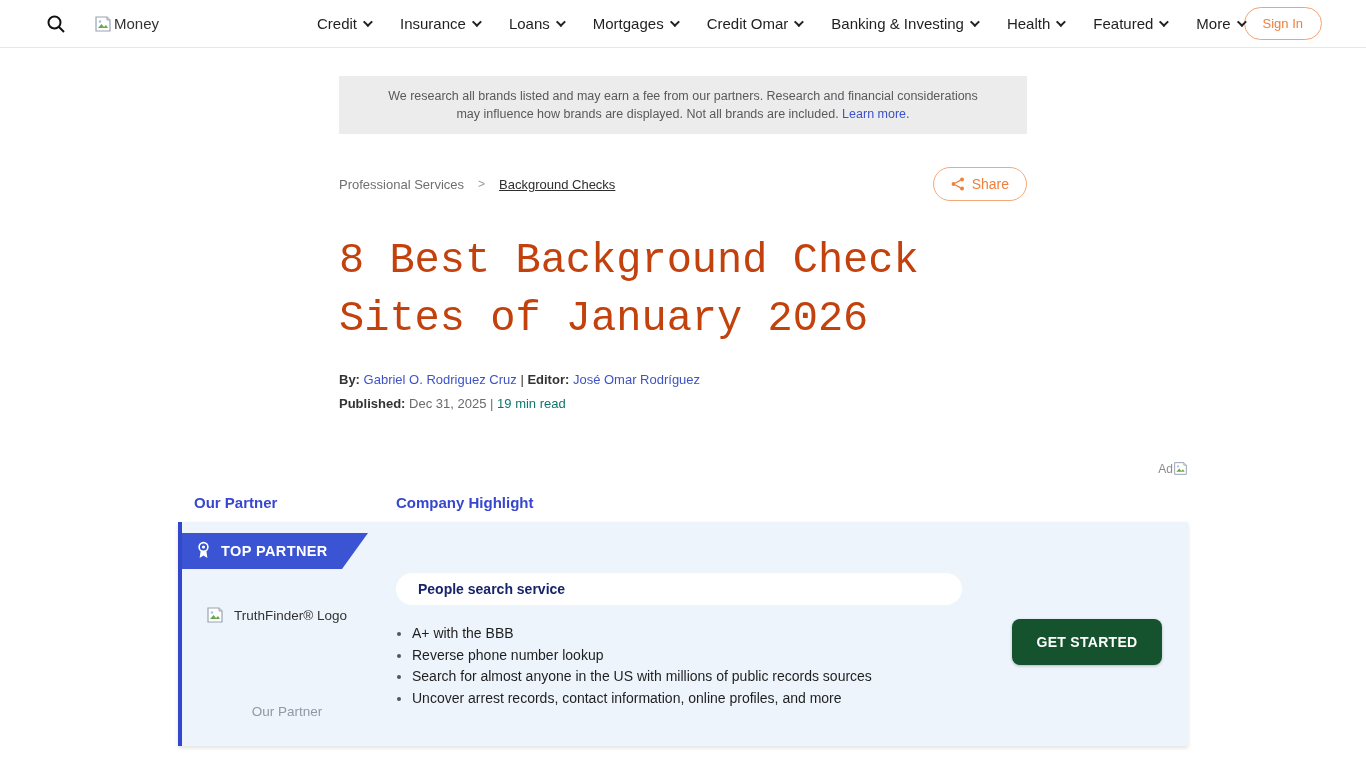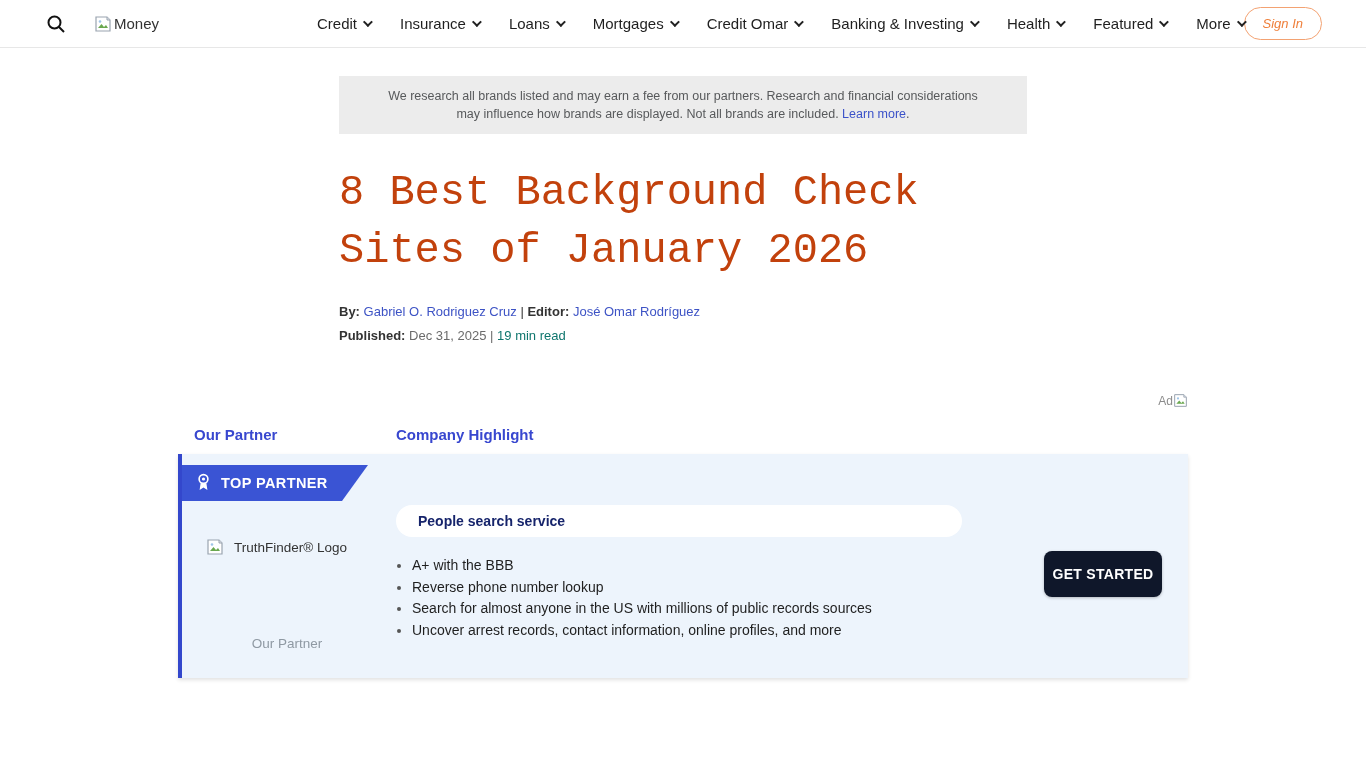--- a/index.html
+++ b/index.html
@@ -9,21 +9,21 @@
   
   .header { position:absolute; top:0; left:0; width:1366px; height:48px; background:#fff;
             border-bottom:1px solid #e7e7e7; display:flex; align-items:center; padding:0 44px; z-index:5; }
   .search-btn { width:24px; height:24px; margin-right:26px; cursor:pointer; display:flex; align-items:center; justify-content:center; background:none; border:none; }
   .logo { display:flex; align-items:flex-start; gap:2px; font-size:15px; color:#333; cursor:pointer; }
   .nav { flex:1; display:flex; justify-content:flex-end; gap:30px; }
   .nav-item { display:flex; align-items:center; gap:6px; font-size:15px; color:#1f1f1f; cursor:pointer; white-space:nowrap; }
   .chev { width:7px; height:7px; border-right:2px solid #222; border-bottom:2px solid #222;
           transform:rotate(45deg) translateY(-2px); display:inline-block; }
   .signin { border:1px solid #f3a272; color:#ef7f3a; background:#fff; border-radius:19px;
-            padding:8px 18px; font-size:13px; cursor:pointer; font-family:inherit;font-style:italic; }
+            padding:8px 18px; font-size:13px; cursor:pointer; font-family:inherit; }
 
   
   .broken { display:inline-block; vertical-align:middle; }
 
   
   .article-col { width:688px; margin:0 auto; }
   .disclaimer { margin-top:76px; background:#ececec; padding:11px 36px; text-align:center;
                 font-size:12.5px; line-height:18px; color:#57595b; }
   .disclaimer a { color:#3b52c9; text-decoration:none; cursor:pointer; }
 
@@ -67,22 +67,22 @@
                  font-size:13.5px; color:#8f99a3; }
 
   .pill { position:absolute; left:214px; top:51px; width:566px; height:32px; background:#fff;
           border-radius:16px; line-height:32px; padding-left:22px;
           font-size:14px; font-weight:bold; color:#16246b; }
 
   .bullets { position:absolute; left:230px; top:101px; width:600px; list-style:disc; color:#555; }
   .bullets li { font-size:14px; line-height:21.5px; }
   .bullets li span { color:#1f1f1f; }
 
-  .cta { position:absolute; right:26px; top:97px; width:118px; height:46px; border:none; border-radius:8px;
-         background:#0f172a; color:#fff; font-weight:bold; font-size:14px; letter-spacing:.3px;
+  .cta { position:absolute; right:26px; top:97px; width:150px; height:46px; border:none; border-radius:8px;
+         background:#14532d; color:#fff; font-weight:bold; font-size:14px; letter-spacing:.3px;
          cursor:pointer; box-shadow:0 1px 3px rgba(0,0,0,.25); font-family:inherit; }
 </style>
 </head>
 <body>
 
 <div class="header">
   <button class="search-btn">
     <svg width="20" height="20" viewBox="0 0 20 20">
         <circle cx="8.5" cy="8.5" r="6" fill="none" stroke="#111" stroke-width="2"></circle>
         <line x1="13" y1="13" x2="18" y2="18" stroke="#111" stroke-width="2"></line>
@@ -138,20 +138,37 @@
   <button class="signin">Sign In</button>
 </div>
 
 <div class="article-col">
 
   <div class="disclaimer">
     <span>We research all brands listed and may earn a fee from our partners. Research and financial considerations may influence how brands are displayed. Not all brands are included.</span>
     <a>Learn more</a><span>.</span>
   </div>
 
+  <div class="crumb-row">
+    <div class="crumbs">
+      <span class="crumb-prev">Professional Services</span>
+      <span class="crumb-sep">&gt;</span>
+      <span class="crumb-cur">Background Checks</span>
+    </div>
+    <button class="share-btn">
+      <svg width="14" height="14" viewBox="0 0 14 14">
+          <circle cx="11" cy="2.6" r="2" fill="#ef7f3a"></circle>
+          <circle cx="2.6" cy="7" r="2" fill="#ef7f3a"></circle>
+          <circle cx="11" cy="11.4" r="2" fill="#ef7f3a"></circle>
+          <line x1="4.3" y1="6" x2="9.3" y2="3.4" stroke="#ef7f3a" stroke-width="1.4"></line>
+          <line x1="4.3" y1="8" x2="9.3" y2="10.6" stroke="#ef7f3a" stroke-width="1.4"></line>
+        </svg>
+      <span>Share</span>
+    </button>
+  </div>
 
   <h1 class="title">8 Best Background Check Sites of January 2026</h1>
 
   <div class="byline">
     <b>By:</b>
     <a>Gabriel O. Rodriguez Cruz</a>
     <span>|</span>
     <b>Editor:</b>
     <a>José Omar Rodríguez</a>
   </div>

